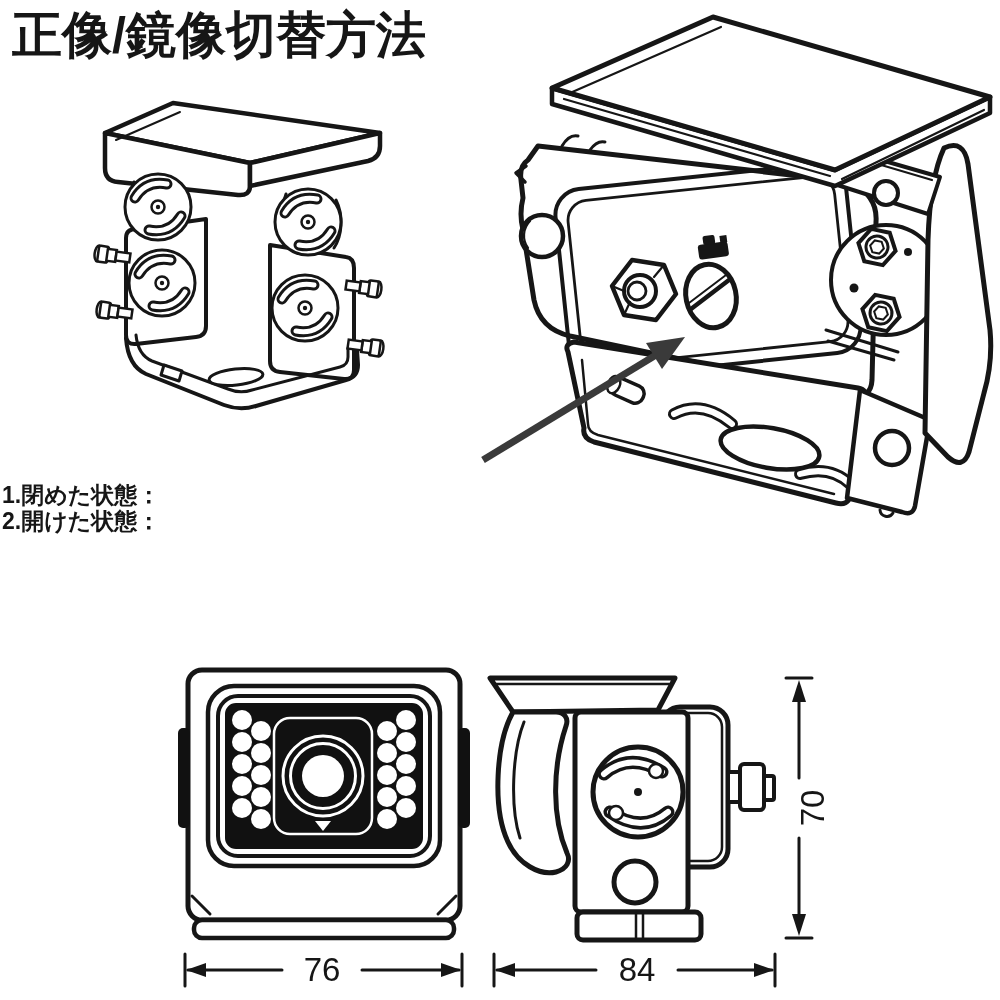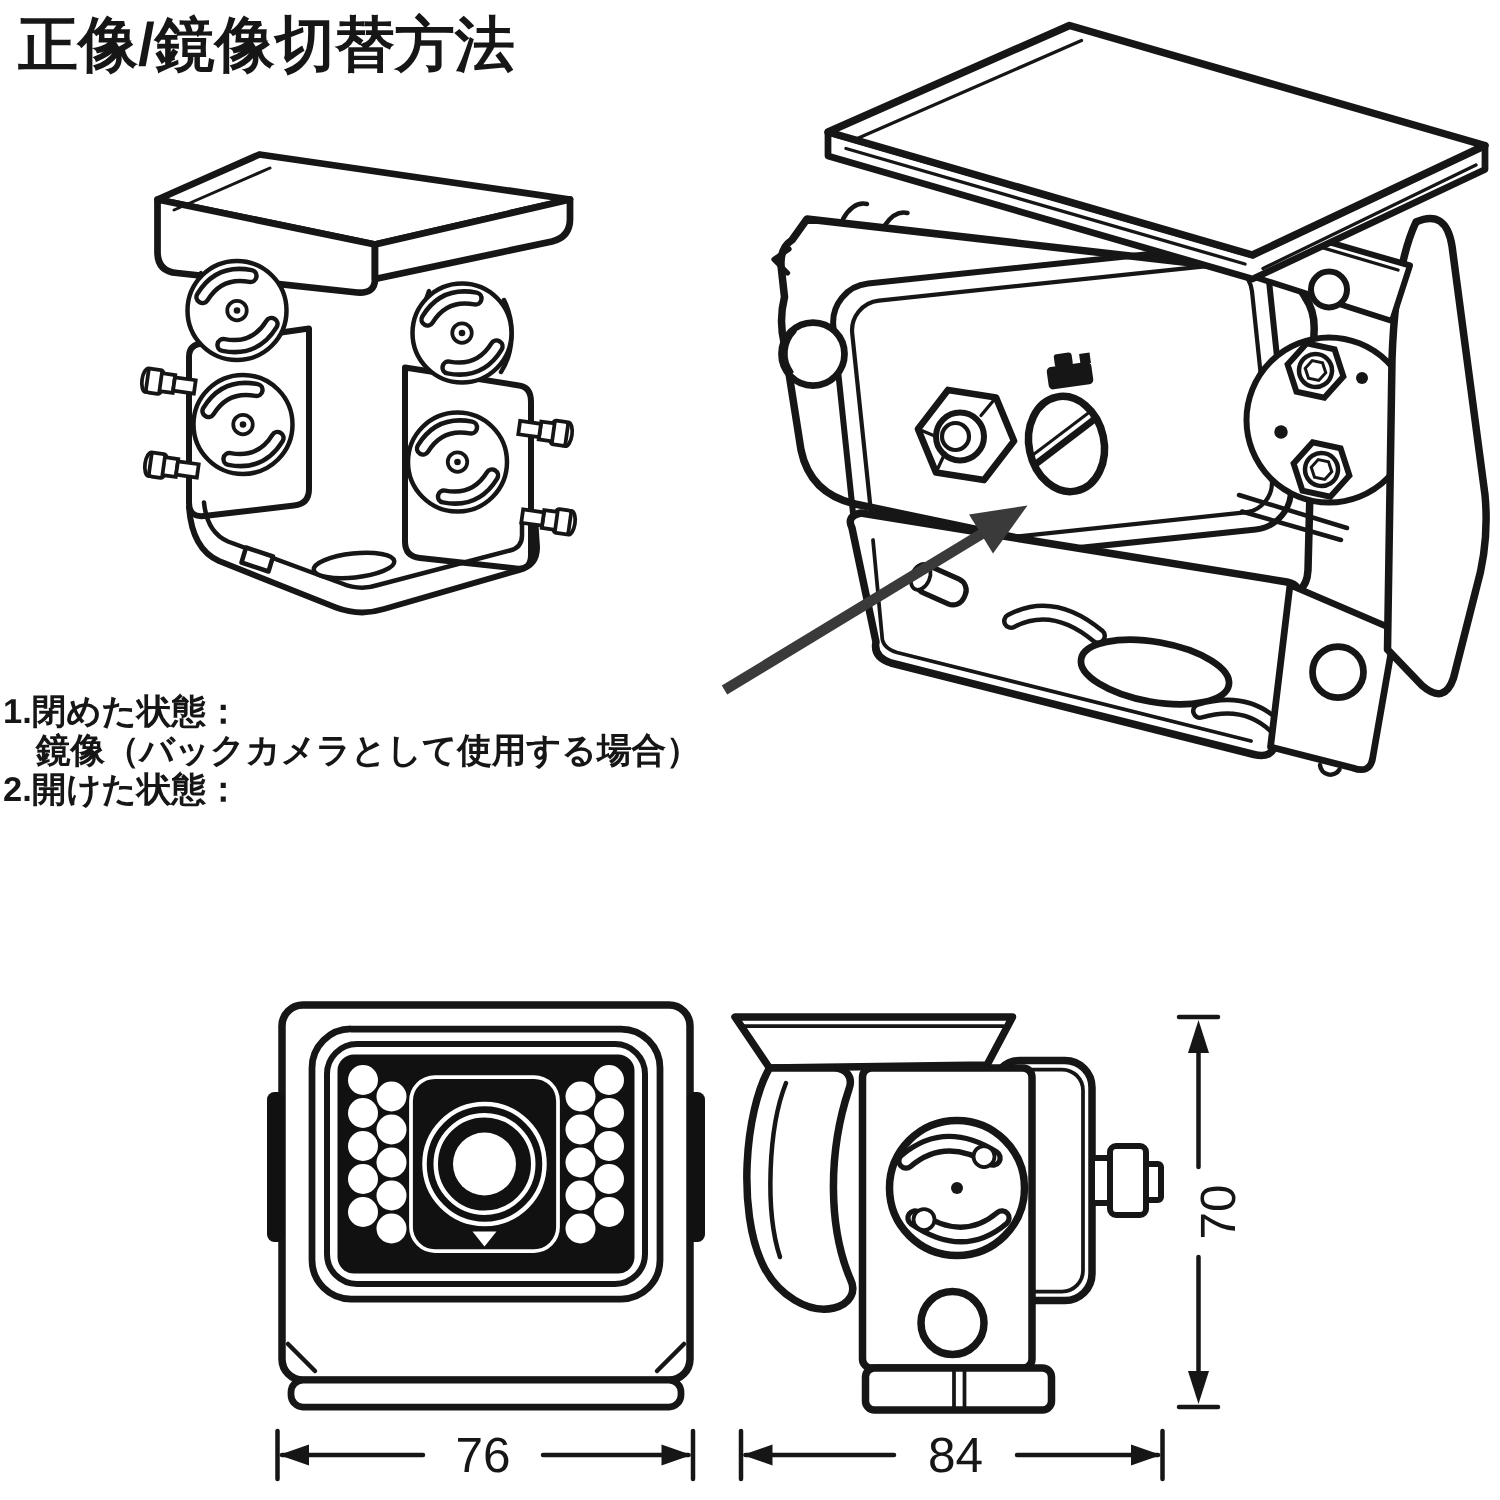--- a/index.html
+++ b/index.html
@@ -1,20 +1,20 @@
 <!DOCTYPE html>
 <html><head>
 <meta charset="utf-8">
 <style>
   html,body{margin:0;padding:0;background:#ffffff;}
   #page{position:relative;width:1000px;height:1000px;background:#ffffff;overflow:hidden;
         font-family:"Liberation Sans","DejaVu Sans",sans-serif;color:#161616;}
   .abs{position:absolute;}
-  .title{left:12px;top:2px;font-size:40px;font-weight:800;letter-spacing:0px;white-space:nowrap;}
-  .instructions{left:2px;top:461px;font-size:23px;font-weight:700;line-height:26px;white-space:nowrap;}
+  .title{left:12px;top:2px;font-size:50px;font-weight:800;letter-spacing:0px;white-space:nowrap;}
+  .instructions{left:2px;top:482px;font-size:23px;font-weight:700;line-height:26px;white-space:nowrap;}
   .ins-desc{padding-left:22px;}
   .size-heading{left:130px;top:582px;font-size:41px;font-weight:800;white-space:nowrap;}
   svg text{font-family:"Liberation Sans","DejaVu Sans",sans-serif;font-size:33px;fill:#161616;}
 </style>
 </head>
 <body>
 
 <div id="page">
 
   <div class="abs title">正像/鏡像切替方法</div>
@@ -138,21 +138,20 @@
       <rect x="243" y="237" width="7" height="7"></rect>
     </g>
     <g>
       <path d="M5,460 L178,355" stroke="#3a3a3a" stroke-width="7" fill="none"></path>
       <polygon points="207,337 184,369 168,343" fill="#3a3a3a"></polygon>
     </g>
   </svg>
 
   <div class="abs instructions">
     <div>1.閉めた状態：</div>
-    <div class="ins-desc">鏡像（バックカメラとして使用する場合）</div>
     <div>2.開けた状態：</div>
   </div>
 
 
   <svg class="abs" style="left:150px;top:650px" width="340" height="350" viewBox="0 0 340 350">
     <g stroke="#161616" fill="#fff" stroke-linejoin="round" stroke-linecap="round">
       <rect x="38" y="20" width="272" height="250" rx="14" stroke-width="5"></rect>
       <rect x="28" y="78" width="12" height="100" rx="5" fill="#111" stroke="none"></rect>
       <rect x="308" y="78" width="12" height="100" rx="5" fill="#111" stroke="none"></rect>
       <rect x="58" y="36" width="232" height="180" rx="26" stroke-width="4.5"></rect>

